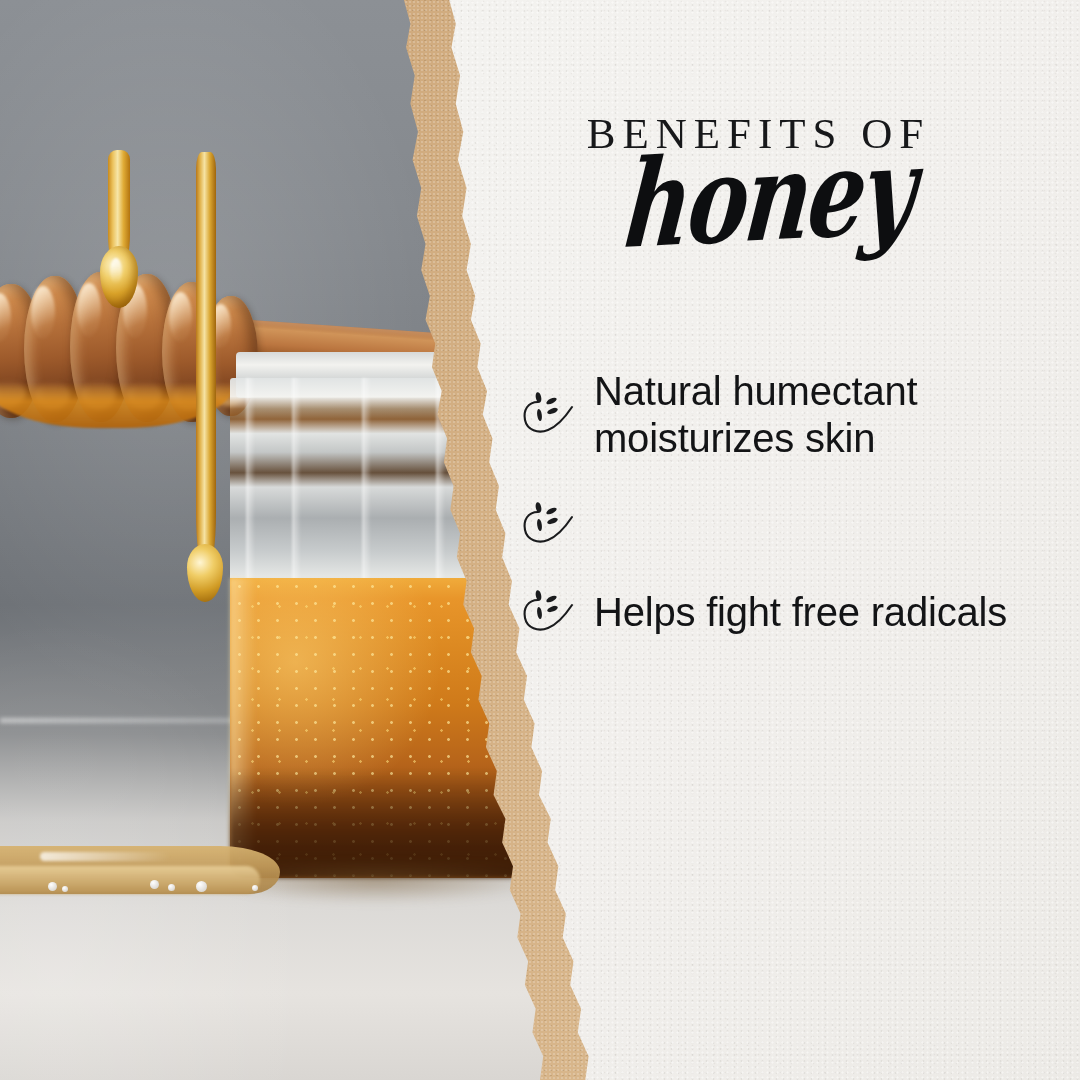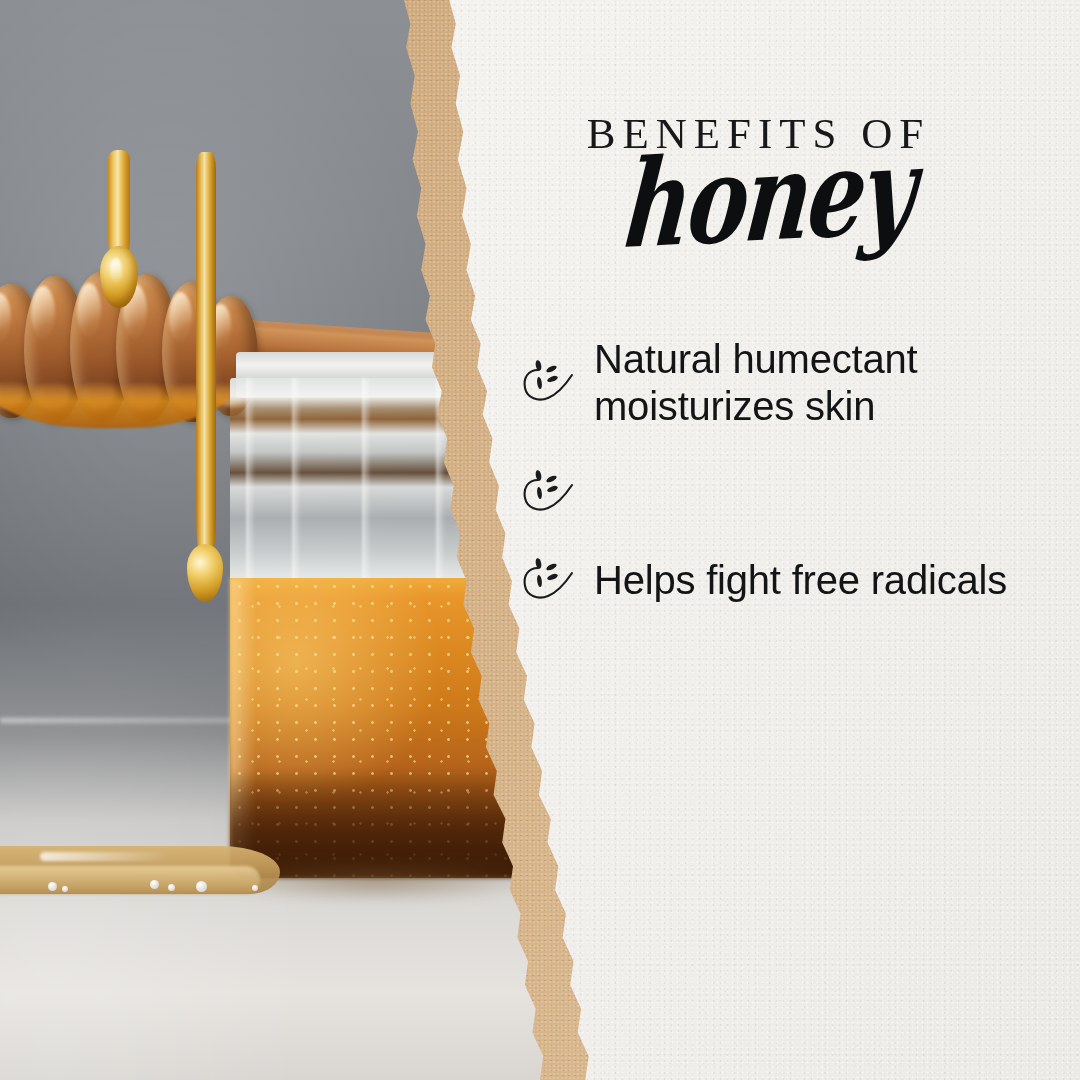--- a/index.html
+++ b/index.html
@@ -257,21 +257,21 @@
   .script{
     position:absolute; left:0; right:40px; top:150px;
     text-align:center;
     font-family:"DejaVu Serif", serif;
     font-style:italic; font-weight:700;
     font-size:96px; color:#0d0e10; line-height:1;
     transform:rotate(-3deg) skewX(-9deg) scaleY(1.25) scaleX(.94);
     letter-spacing:-3px;
   }
 
-  .benefits{ position:absolute; left:18px; top:336px; width:540px; }
+  .benefits{ position:absolute; left:18px; top:368px; width:540px; }
   .brow{ position:relative; display:flex; align-items:center; gap:18px; margin-bottom:34px; }
   .brow .ico{ flex:0 0 58px; width:58px; height:54px; display:block; }
   .brow .btxt{
     font-family:"Liberation Sans", sans-serif;
     font-size:40px; line-height:1.17; color:#131416; font-weight:400;
     letter-spacing:-.2px;
   }
   .b0{ margin-bottom:36px; }
   .b1{ margin-bottom:34px; }
   .b2{ margin-bottom:32px; }

